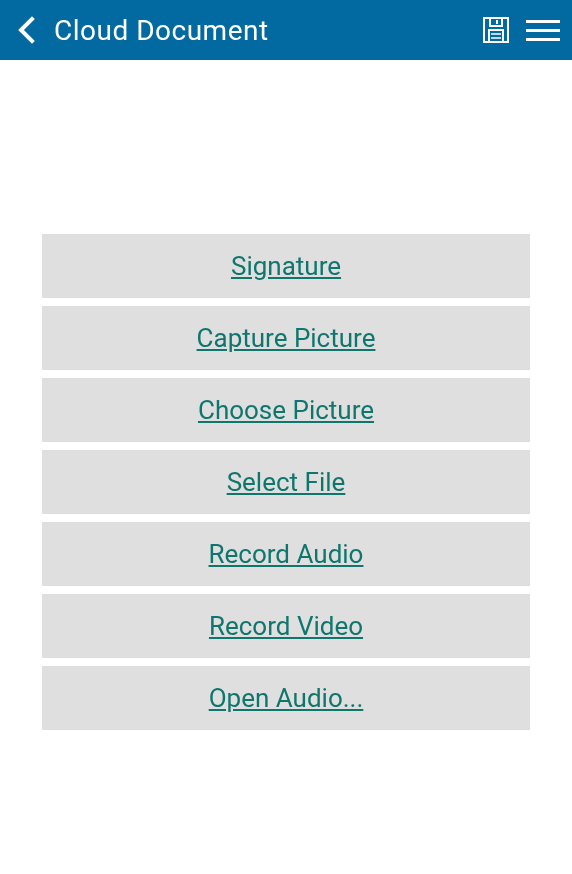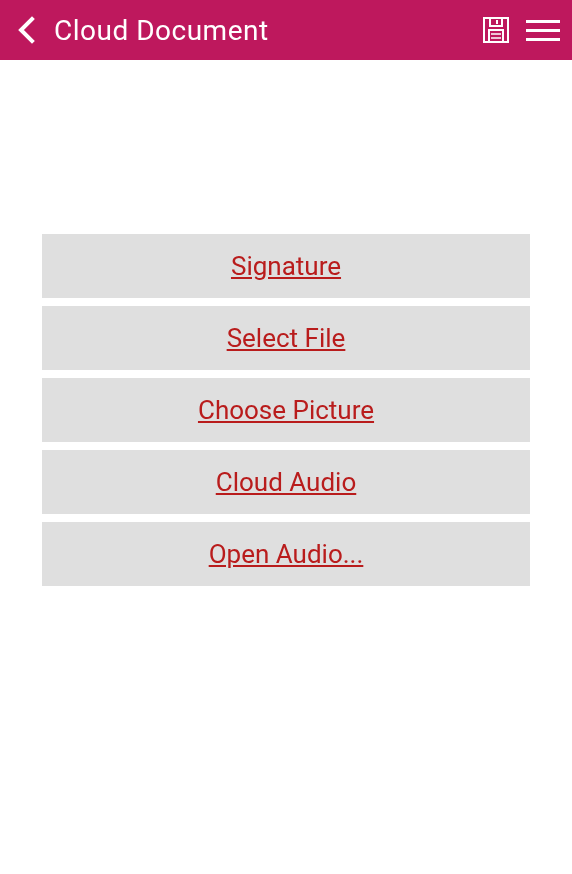--- a/index.html
+++ b/index.html
@@ -4,21 +4,21 @@
   <style>
     * { margin: 0; padding: 0; box-sizing: border-box; }
     body {
       width: 572px;
       height: 874px;
       font-family: -apple-system, BlinkMacSystemFont, "Segoe UI", Roboto, Helvetica, Arial, sans-serif;
       background: #fff;
       overflow: hidden;
     }
     .header {
-      background: #be185d;
+      background: #0369a1;
       height: 60px;
       display: flex;
       align-items: center;
       padding: 3px 12px;
       color: #fff;
     }
     .back-btn {
       width: 30px;
       height: 30px;
       display: flex;
@@ -64,21 +64,21 @@
     .action-btn {
       display: flex;
       align-items: center;
       justify-content: center;
       background: #dfdfdf;
       height: 64px;
       margin-bottom: 8px;
       cursor: pointer;
     }
     .action-btn span {
-      color: #b91c1c;
+      color: #0f766e;
       font-size: 26px;
       text-decoration: underline;
       font-weight: 400;
     }
   </style>
 </head>
 <body>
 
 <div class="header">
   <div class="back-btn">
@@ -102,24 +102,30 @@
     <span></span>
     <span></span>
   </div>
 </div>
 
 <div class="content">
   <div class="action-btn">
     <span>Signature</span>
   </div>
   <div class="action-btn">
-    <span>Select File</span>
+    <span>Capture Picture</span>
   </div>
   <div class="action-btn">
     <span>Choose Picture</span>
   </div>
   <div class="action-btn">
-    <span>Cloud Audio</span>
+    <span>Select File</span>
+  </div>
+  <div class="action-btn">
+    <span>Record Audio</span>
+  </div>
+  <div class="action-btn">
+    <span>Record Video</span>
   </div>
   <div class="action-btn">
     <span>Open Audio...</span>
   </div>
 </div>
 
 </body></html>

